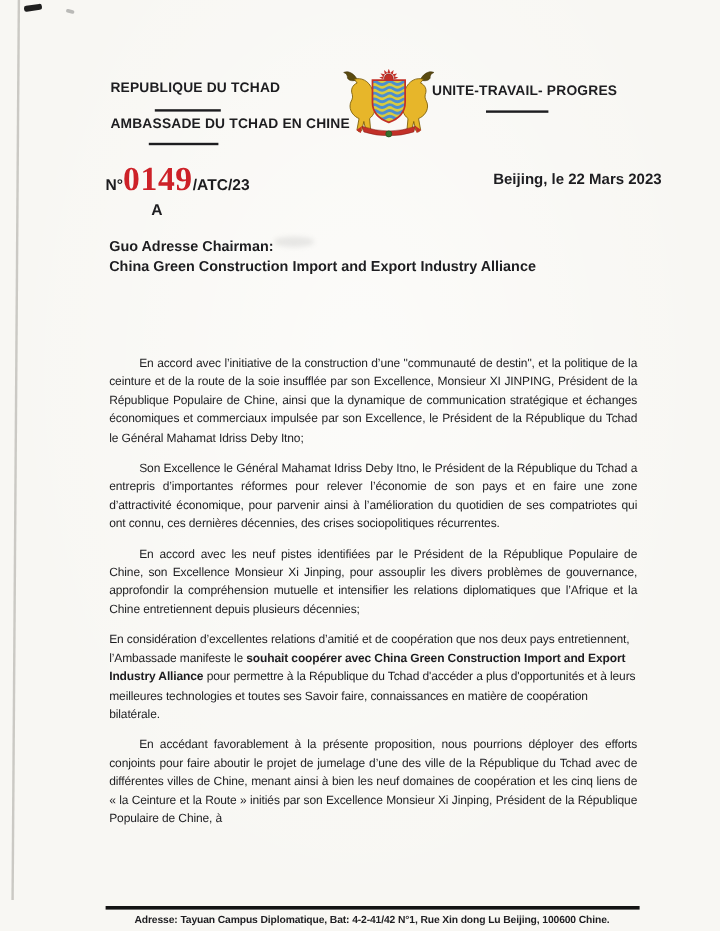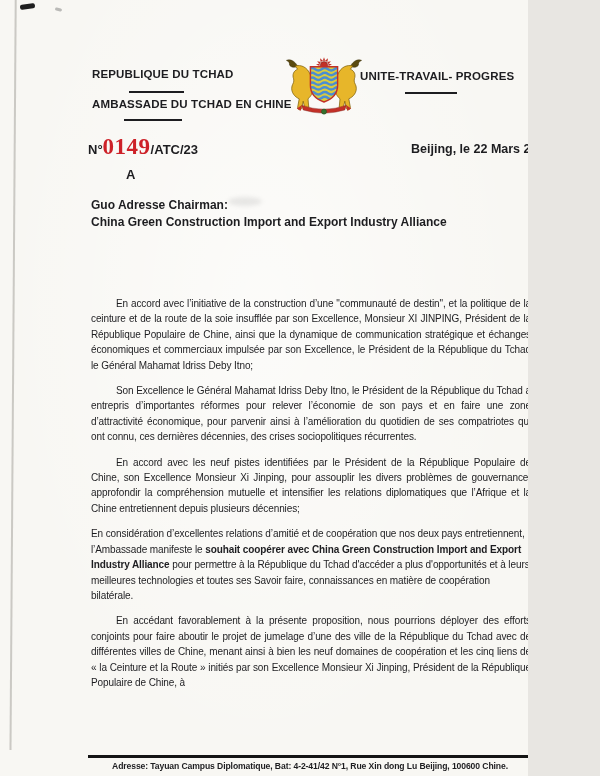--- a/index.html
+++ b/index.html
@@ -15,21 +15,21 @@
   }
   * { margin: 0; padding: 0; box-sizing: border-box; }
   html, body { width: 600px; height: 776px; }
   body {
     font-family: "Liberation Sans", "DejaVu Sans", sans-serif;
     color: var(--ink);
     background: #e8e6e2;
   }
   .page {
     position: relative;
-    width: 528px;
+    width: 600px;
     height: 776px;
     overflow: hidden;
     background:
       radial-gradient(ellipse at 50% 40%, rgba(255,255,255,0.55), rgba(0,0,0,0) 70%),
       var(--paper);
     text-decoration: underline;
   }
   
   .scan-edge {
     position: absolute; left: 12px; top: -6px; width: 2px; height: 792px;
@@ -61,21 +61,21 @@
   .rule { position: absolute; height: 2px; background: var(--ink); }
   .rule1 { left: 129px; top: 91px; width: 55px; }
   .rule2 { left: 124px; top: 119px; width: 58px; }
   .rule3 { left: 405px; top: 92px;  width: 52px; }
   .emblem { position: absolute; left: 284px; top: 56px; width: 80px; height: 60px; }
 
   
   .ref { position: absolute; left: 88px; top: 134px; font-weight: bold; font-size: 13px; white-space: nowrap; }
   .ref .num {
     font-family: "Liberation Serif", "DejaVu Serif", serif;
-    font-size: 23px; color: var(--accent-red); letter-spacing: 0.5px;
+    font-size: 28px; color: var(--accent-red); letter-spacing: 0.5px;
   }
   .dateline { position: absolute; left: 371px; top: 142px; font-weight: bold; font-size: 12.5px; white-space: nowrap; padding-left: 40px; }
 
   .to { position: absolute; left: 126px; top: 167px; font-weight: bold; font-size: 13px; }
 
   .addressee { position: absolute; left: 91px; top: 197px; font-weight: bold; font-size: 12px; line-height: 16.5px; width: 440px; }
 
   .subject { position: absolute; left: 91px; top: 239px; width: 418px; font-weight: bold; font-size: 12.3px; line-height: 17.5px; }
   .subject .u { text-decoration: underline; }
 

